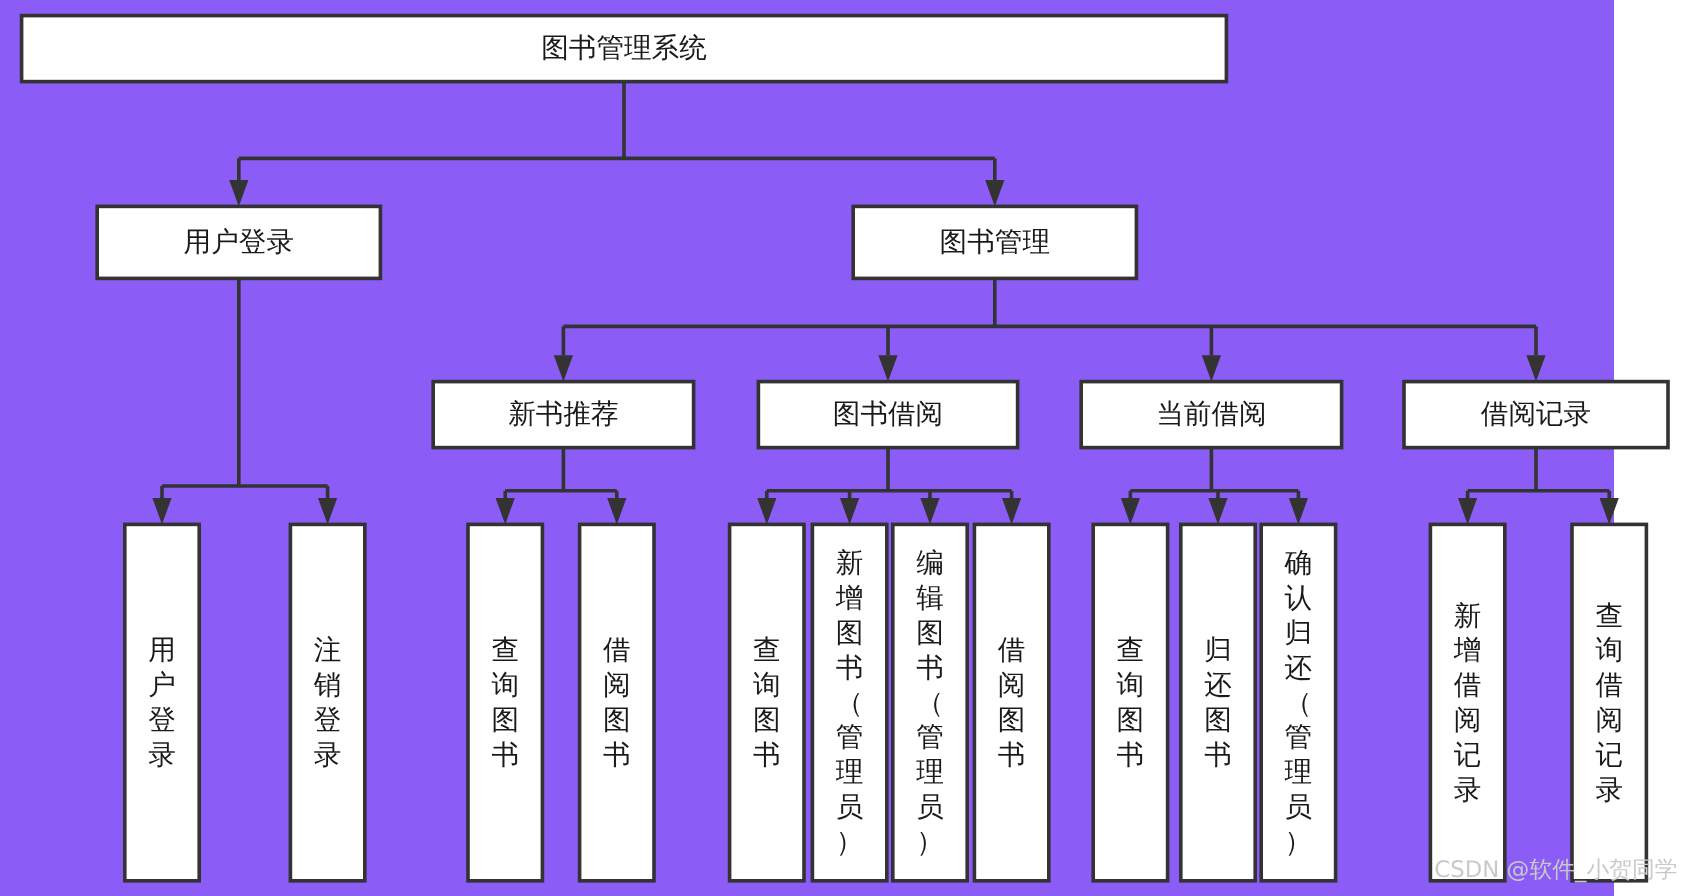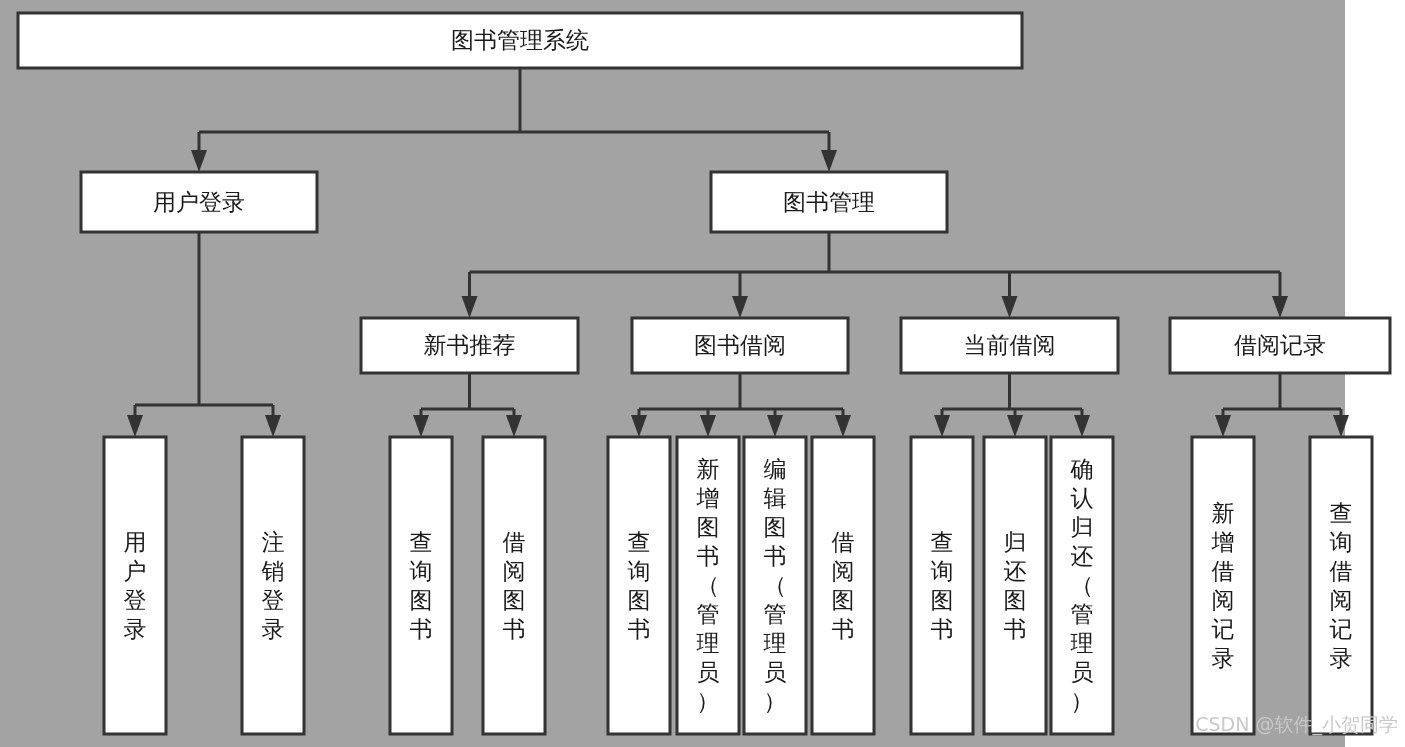--- a/index.html
+++ b/index.html
@@ -10,21 +10,21 @@
   body {
     width: 1405px;
     height: 747px;
     font-family: "DejaVu Sans", "Liberation Sans", sans-serif;
     overflow: hidden;
   }
   #diagram-root {
     position: relative;
     width: 1345px;
     height: 747px;
-    background: #a3a3a3;
+    background: #8b5cf6;
   }
   svg#flow-svg {
     position: absolute;
     left: 0;
     top: 0;
     width: 1405px;
     height: 747px;
     display: block;
   }
   .node-box {

